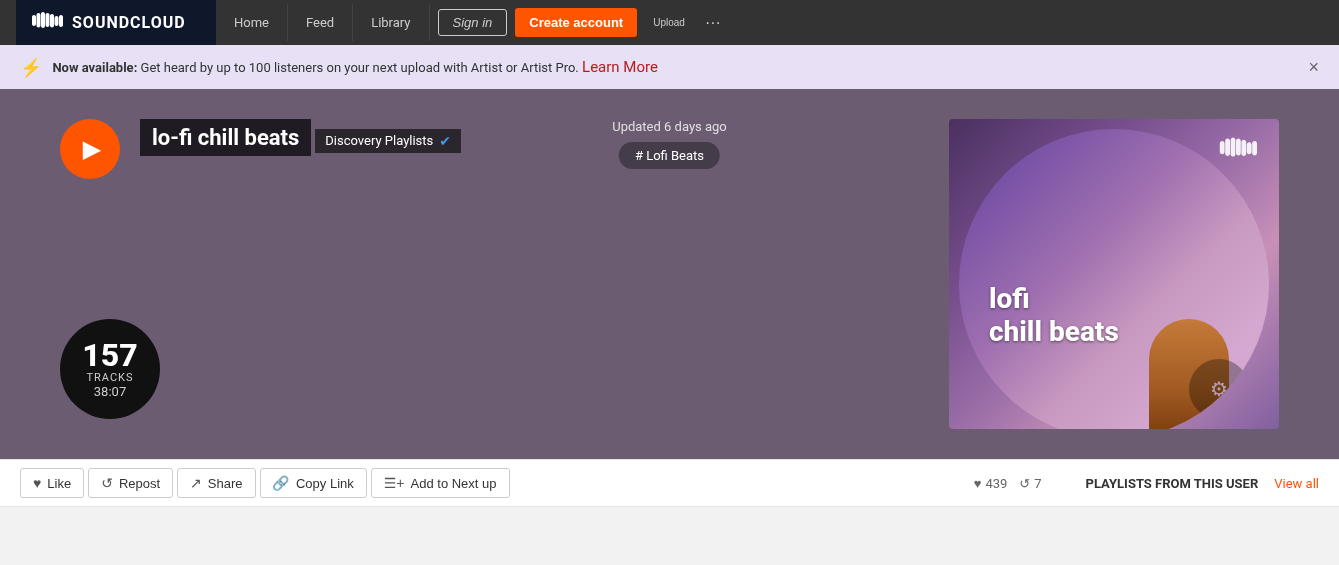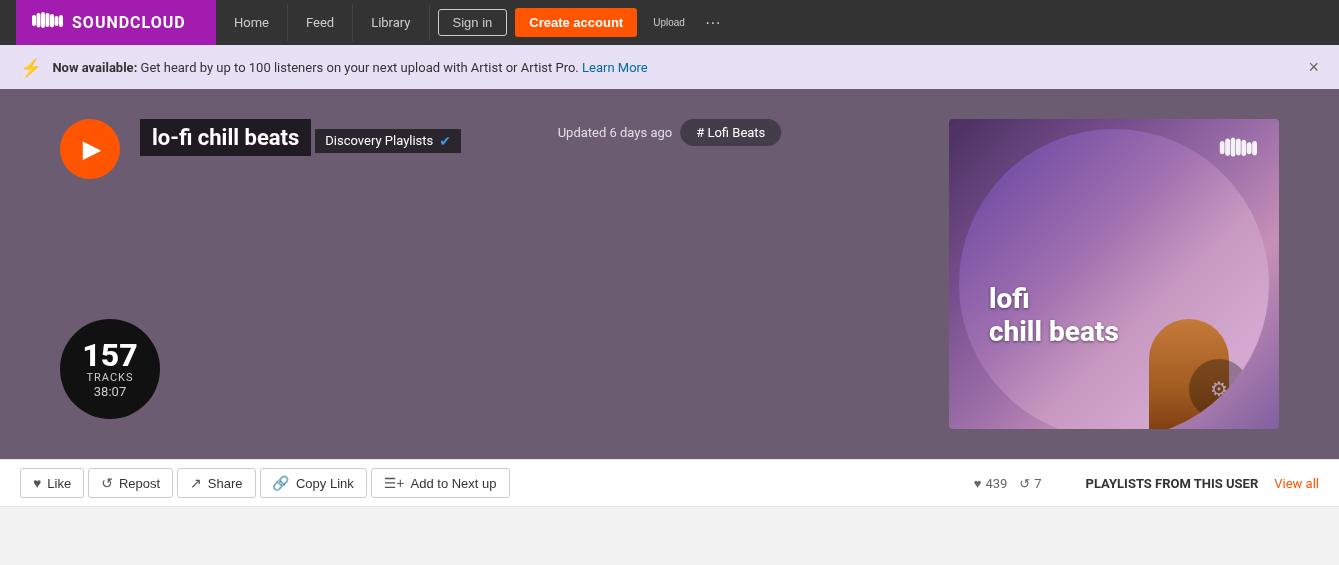--- a/index.html
+++ b/index.html
@@ -4,21 +4,21 @@
   <style>
     * { margin: 0; padding: 0; box-sizing: border-box; }
     body { font-family: -apple-system, BlinkMacSystemFont, 'Segoe UI', Roboto, sans-serif; background: #f2f2f2; width: 1339px; }
 
     
     .navbar {
       display: flex; align-items: center;
       background: #333; height: 45px; padding: 0 16px; gap: 0;
     }
     .nav-logo {
-      background: #a21caf; display: flex; align-items: center; gap: 8px;
+      background: #0f172a; display: flex; align-items: center; gap: 8px;
       padding: 0 16px; height: 45px; min-width: 200px;
     }
     .nav-logo-icon { color: white; font-size: 22px; }
     .nav-logo-text { color: white; font-weight: 700; font-size: 16px; letter-spacing: 1px; }
     .nav-links { display: flex; }
     .nav-link {
       color: #ccc; font-size: 13px; padding: 0 18px; height: 37px;
       display: flex; align-items: center; cursor: pointer; text-decoration: none;
       border-right: 1px solid #444;
     }
@@ -27,38 +27,38 @@
       background: transparent;
     }
     .search-icon-btn {
       background: #e5e5e5; border: none; height: 28px; width: 36px;
       display: flex; align-items: center; justify-content: center; cursor: pointer;
       border-radius: 0 3px 3px 0;
     }
     .nav-actions { display: flex; align-items: center; gap: 8px; margin-left: 8px; }
     .btn-signin {
       background: transparent; border: 1px solid #ccc; color: #ccc;
-      padding: 5px 14px; border-radius: 3px; font-size: 13px; cursor: pointer;
+      padding: 5px 14px; border-radius: 3px; font-size: 13px; cursor: pointer; font-style: italic;
     }
     .btn-create {
       background: #f50; border: none; color: white;
       padding: 7px 14px; border-radius: 3px; font-size: 13px; cursor: pointer; font-weight: 600;
     }
     .btn-upload { color: #ccc; font-size: 10px; background: none; border: none; cursor: pointer; padding: 0 8px; }
     .btn-more { color: #ccc; font-size: 16px; background: none; border: none; cursor: pointer; padding: 0 4px; }
 
     
     .banner {
       background: #e8e0f5; display: flex; align-items: center; padding: 0 20px;
       height: 44px; position: relative;
     }
     .banner-lightning { color: #6633cc; font-size: 18px; margin-right: 10px; }
     .banner-text { font-size: 13px; color: #333; }
     .banner-text strong { font-weight: 700; }
-    .banner-link { color: #0369a1; text-decoration: none; font-size: 13px; }
+    .banner-link { color: #b91c1c; text-decoration: none; font-size: 15px; }
     .banner-close {
       position: absolute; right: 20px; background: none; border: none;
       font-size: 18px; cursor: pointer; color: #666;
     }
 
     
     .hero {
       background: #6b5c72;
       display: flex; padding: 30px 60px 30px 60px;
       min-height: 310px; position: relative; align-items: flex-start;
@@ -76,21 +76,21 @@
       background: rgba(0,0,0,0.7); color: white; font-size: 22px; font-weight: 700;
       padding: 6px 12px; display: inline-block;
     }
     .hero-subtitle {
       background: rgba(0,0,0,0.6); color: white; font-size: 13px;
       padding: 4px 10px; display: inline-flex; align-items: center; gap: 6px; margin-top: 4px;
     }
     .verified-badge { color: #3d9be9; font-size: 14px; }
     .hero-meta {
       position: absolute; top: 30px; left: 50%; transform: translateX(-50%);
-      display: flex; flex-direction: row; align-items: center; gap: 8px;
+      display: flex; flex-direction: column; align-items: center; gap: 8px;
     }
     .hero-updated { color: rgba(255,255,255,0.8); font-size: 13px; }
     .hero-tag {
       background: rgba(0,0,0,0.35); color: white; padding: 6px 16px;
       border-radius: 20px; font-size: 13px; cursor: pointer;
     }
     .hero-right { flex-shrink: 0; }
     .artwork-text {
       position: absolute; bottom: 80px; left: 40px;
       color: white; font-size: 28px; font-weight: 800; line-height: 1.2;

